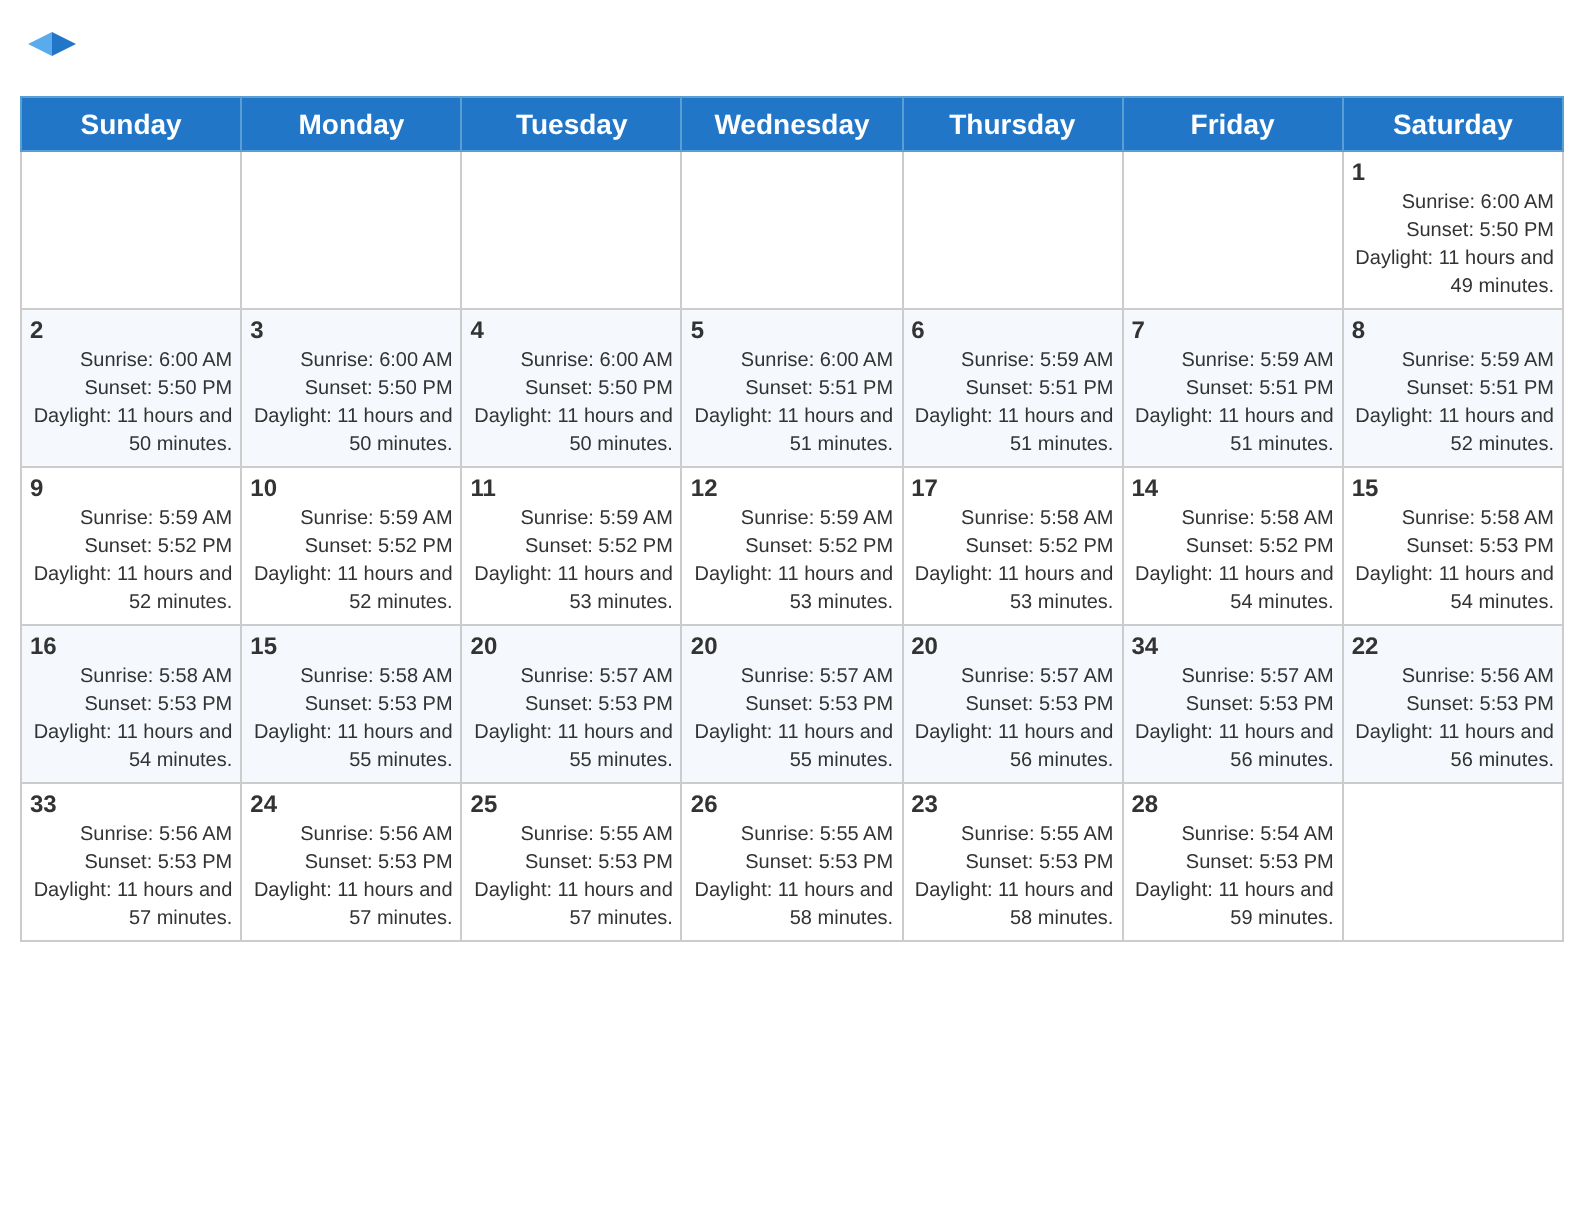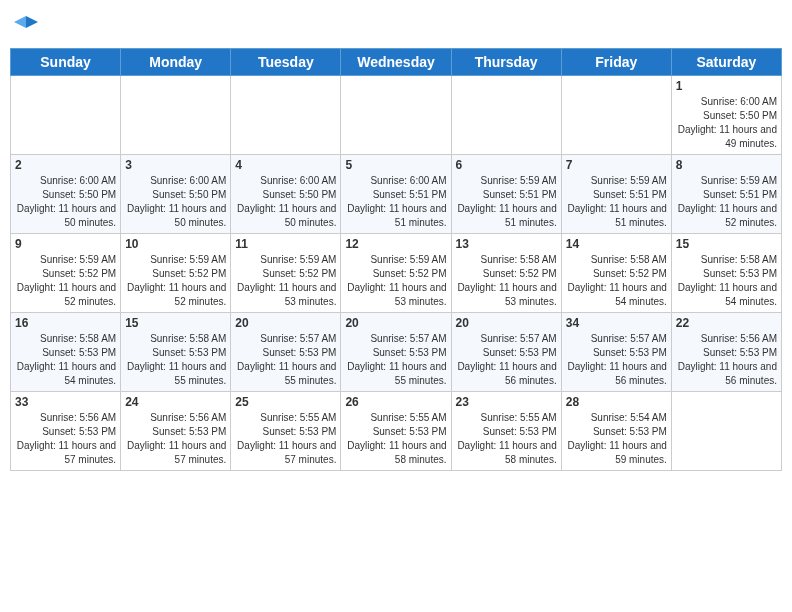--- a/index.html
+++ b/index.html
@@ -169,21 +169,21 @@
         </td>
         <td>
           <span class="day-number">11</span>
           <div class="day-info">Sunrise: 5:59 AM<br>Sunset: 5:52 PM<br>Daylight: 11 hours and 53 minutes.</div>
         </td>
         <td>
           <span class="day-number">12</span>
           <div class="day-info">Sunrise: 5:59 AM<br>Sunset: 5:52 PM<br>Daylight: 11 hours and 53 minutes.</div>
         </td>
         <td>
-          <span class="day-number">13</span>
+          <span class="day-number">17</span>
           <div class="day-info">Sunrise: 5:58 AM<br>Sunset: 5:52 PM<br>Daylight: 11 hours and 53 minutes.</div>
         </td>
         <td>
           <span class="day-number">14</span>
           <div class="day-info">Sunrise: 5:58 AM<br>Sunset: 5:52 PM<br>Daylight: 11 hours and 54 minutes.</div>
         </td>
         <td>
           <span class="day-number">15</span>
           <div class="day-info">Sunrise: 5:58 AM<br>Sunset: 5:53 PM<br>Daylight: 11 hours and 54 minutes.</div>
         </td>

